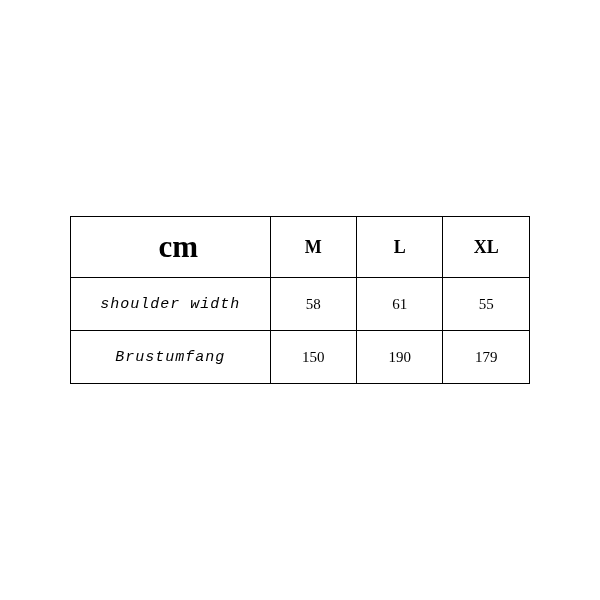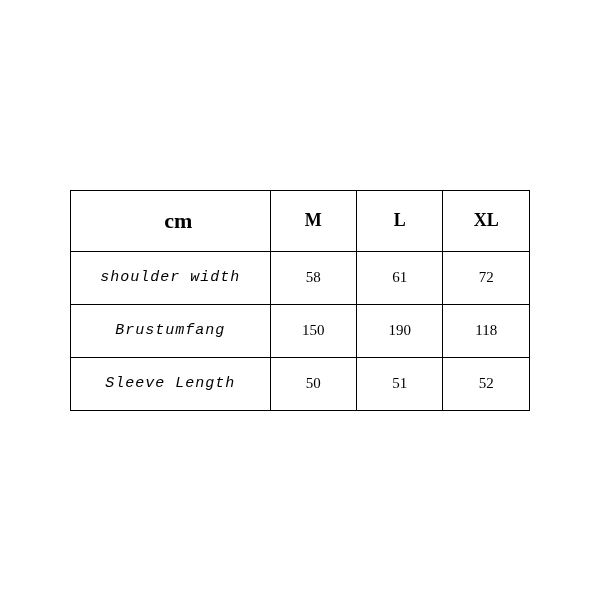--- a/index.html
+++ b/index.html
@@ -28,21 +28,21 @@
     font-weight: normal;
     color: #000;
   }
   th {
     height: 58px;
     font-size: 18px;
     font-weight: bold;
   }
   th.unit {
     width: 190px;
-    font-size: 22px;
+    font-size: 31px;
     font-family: Georgia, "Times New Roman", serif;
     padding-left: 17px;
   }
   th.size {
     width: 90px;
   }
   td {
     height: 50px;
     font-size: 15px;
   }
@@ -64,29 +64,23 @@
         <th class="size">M</th>
         <th class="size">L</th>
         <th class="size">XL</th>
       </tr>
     </thead>
     <tbody>
       <tr>
         <td class="label">shoulder width</td>
         <td>58</td>
         <td>61</td>
-        <td>72</td>
+        <td>55</td>
       </tr>
       <tr>
         <td class="label">Brustumfang</td>
         <td>150</td>
         <td>190</td>
-        <td>118</td>
-      </tr>
-      <tr>
-        <td class="label">Sleeve Length</td>
-        <td>50</td>
-        <td>51</td>
-        <td>52</td>
+        <td>179</td>
       </tr>
     </tbody>
   </table>
 </div>
 
 </body></html>

